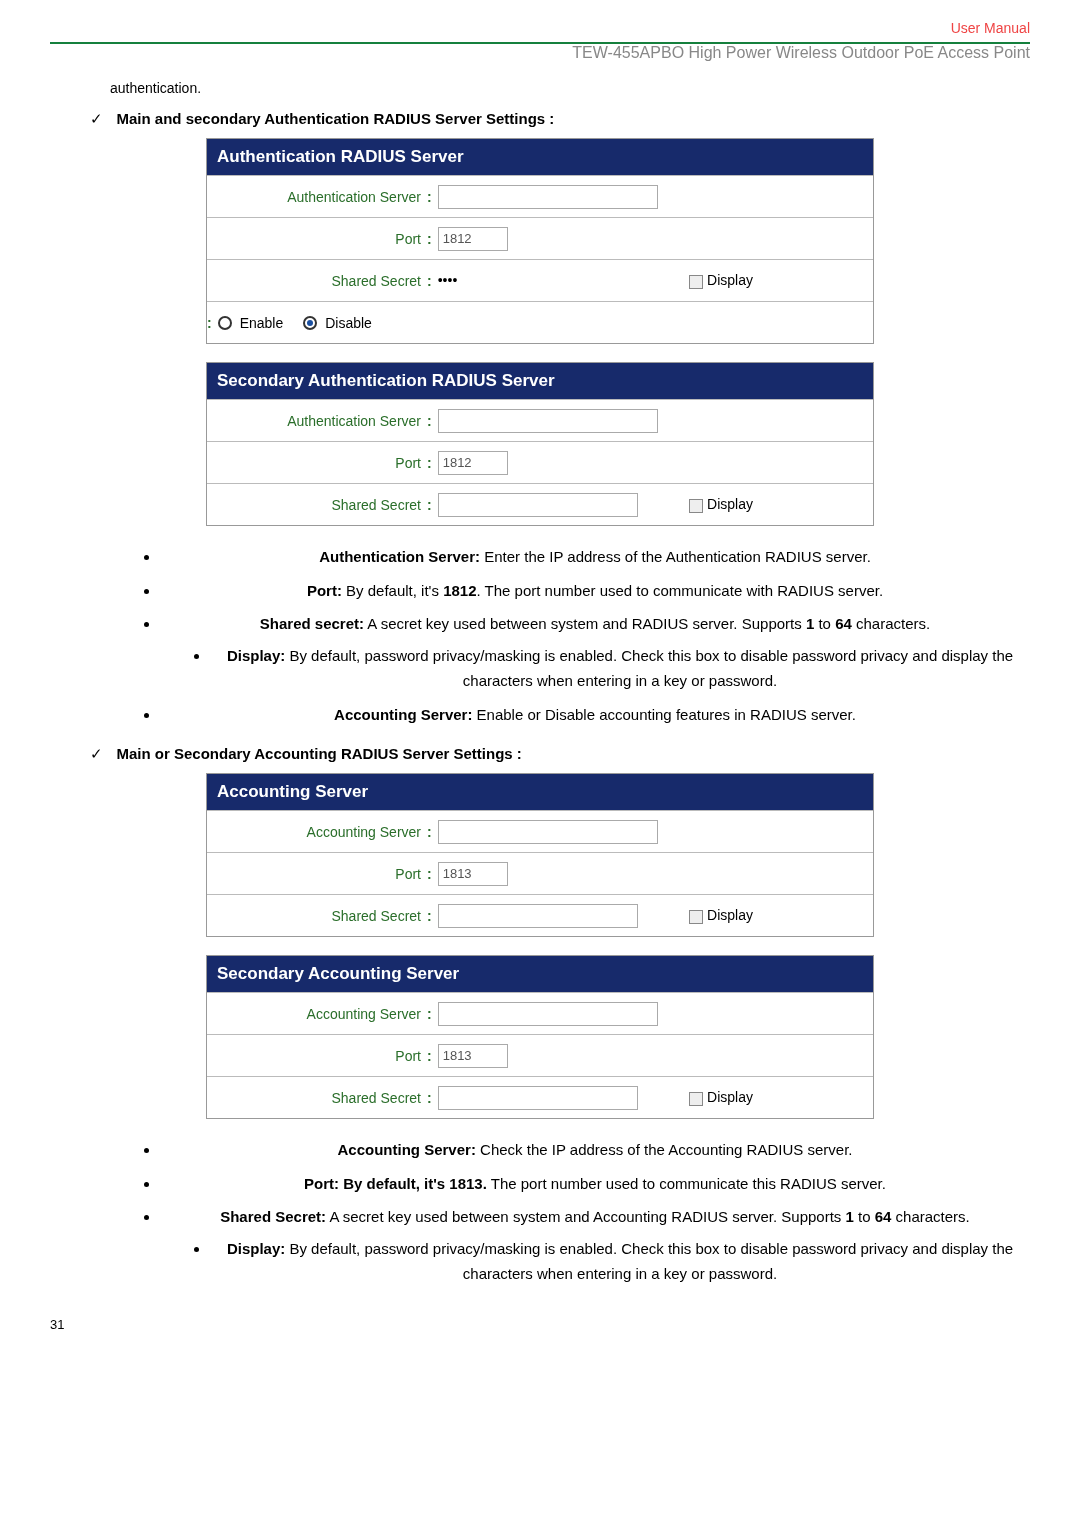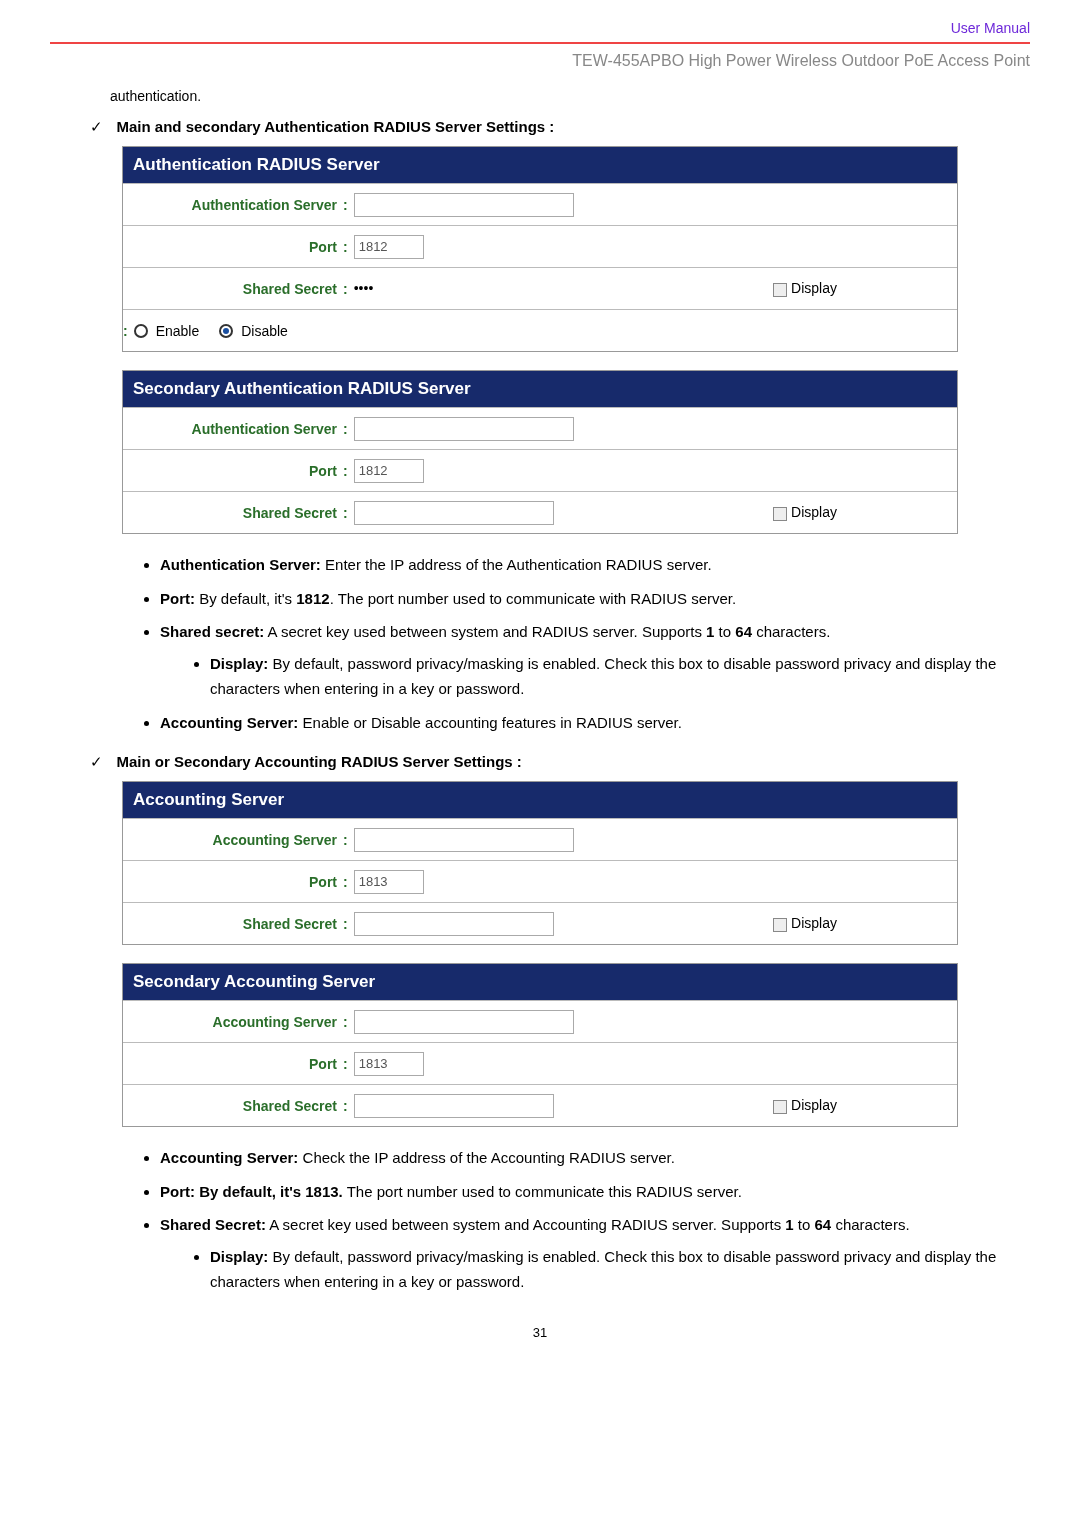--- a/index.html
+++ b/index.html
@@ -1,42 +1,42 @@
 <!DOCTYPE html>
 <html><head>
 <meta charset="utf-8">
 <style>
   * { margin: 0; padding: 0; box-sizing: border-box; }
   body { font-family: Arial, Helvetica, sans-serif; font-size: 14px; color: #000; background: #fff; width: 1080px; margin: 0 auto; padding: 20px 50px 40px 50px; }
-  .header-bar { border-bottom: 2px solid #ef4444; padding-bottom: 6px; margin-bottom: 8px; text-align: right; color: #6d28d9; font-size: 14px; }
+  .header-bar { border-bottom: 2px solid #15803d; padding-bottom: 6px; text-align: right; color: #ef4444; font-size: 14px; }
   .subheader { text-align: right; color: #888; font-size: 16px; margin-bottom: 18px; }
   .indent1 { padding-left: 60px; margin-bottom: 14px; }
   .indent2 { padding-left: 40px; }
   .check-label { font-weight: bold; font-size: 15px; }
   .check-mark { font-size: 15px; margin-right: 10px; }
-  .panel-wrap { margin: 0 auto 18px auto; width: 836px; border: 1px solid #999; }
+  .panel-wrap { margin: 0 auto 18px auto; width: 668px; border: 1px solid #999; }
   .panel-title { background: #172a6b; color: #fff; font-weight: bold; font-size: 17px; padding: 8px 10px; }
   .row { display: flex; align-items: center; border-top: 1px solid #bbb; min-height: 42px; }
   .row:first-of-type { border-top: none; }
-  .row-label { width: 220px; text-align: right; padding-right: 6px; color: #2a6e2a; font-weight: bold; font-size: 14px; }
+  .row-label { width: 220px; text-align: right; padding-right: 6px; color: #2a6e2a; font-weight: normal; font-size: 14px; }
   .row-label .sub { display:block; }
   .row-field { flex: 1; display: flex; align-items: center; gap: 8px; padding: 6px 8px 6px 0; }
   .row-sep { color: #2a6e2a; font-weight:bold; padding-right:6px; }
   input[type=text], input[type=password] { border: 1px solid #aaa; height: 24px; padding: 2px 4px; font-size: 13px; background:#fff; }
   .inp-wide { width: 220px; }
   .inp-port { width: 70px; color:#555; }
   .radio-dot { display:inline-block; width:14px; height:14px; border-radius:50%; border:2px solid #333; vertical-align:middle; position:relative; }
   .radio-dot.sel::after { content:""; position:absolute; left:2px; top:2px; width:6px; height:6px; border-radius:50%; background:#1a4fa0; }
   .chk { width:14px; height:14px; border:1px solid #888; display:inline-block; background:#eee; vertical-align:middle; }
-  ul.bul { list-style: disc; padding-left: 110px; margin-bottom: 18px; }
+  ul.bul { list-style: disc; padding-left: 110px; margin-bottom: 18px; text-align: center; }
   ul.bul > li { margin: 8px 0; line-height: 1.7; font-size: 15px; }
   ul.bul2 { list-style: disc; padding-left: 50px; }
   ul.bul2 > li { margin: 6px 0; line-height: 1.7; }
   b { font-weight: bold; }
-  .pagenum { text-align:center; font-size:13px; margin-top:30px; }
+  .pagenum { text-align:left; font-size:13px; margin-top:30px; }
 </style>
 </head>
 <body>
 
 <div class="header-bar">User Manual</div>
 <div class="subheader">TEW-455APBO High Power Wireless Outdoor PoE Access Point</div>
 
 <div class="indent1">authentication.</div>
 
 <div class="indent2">

